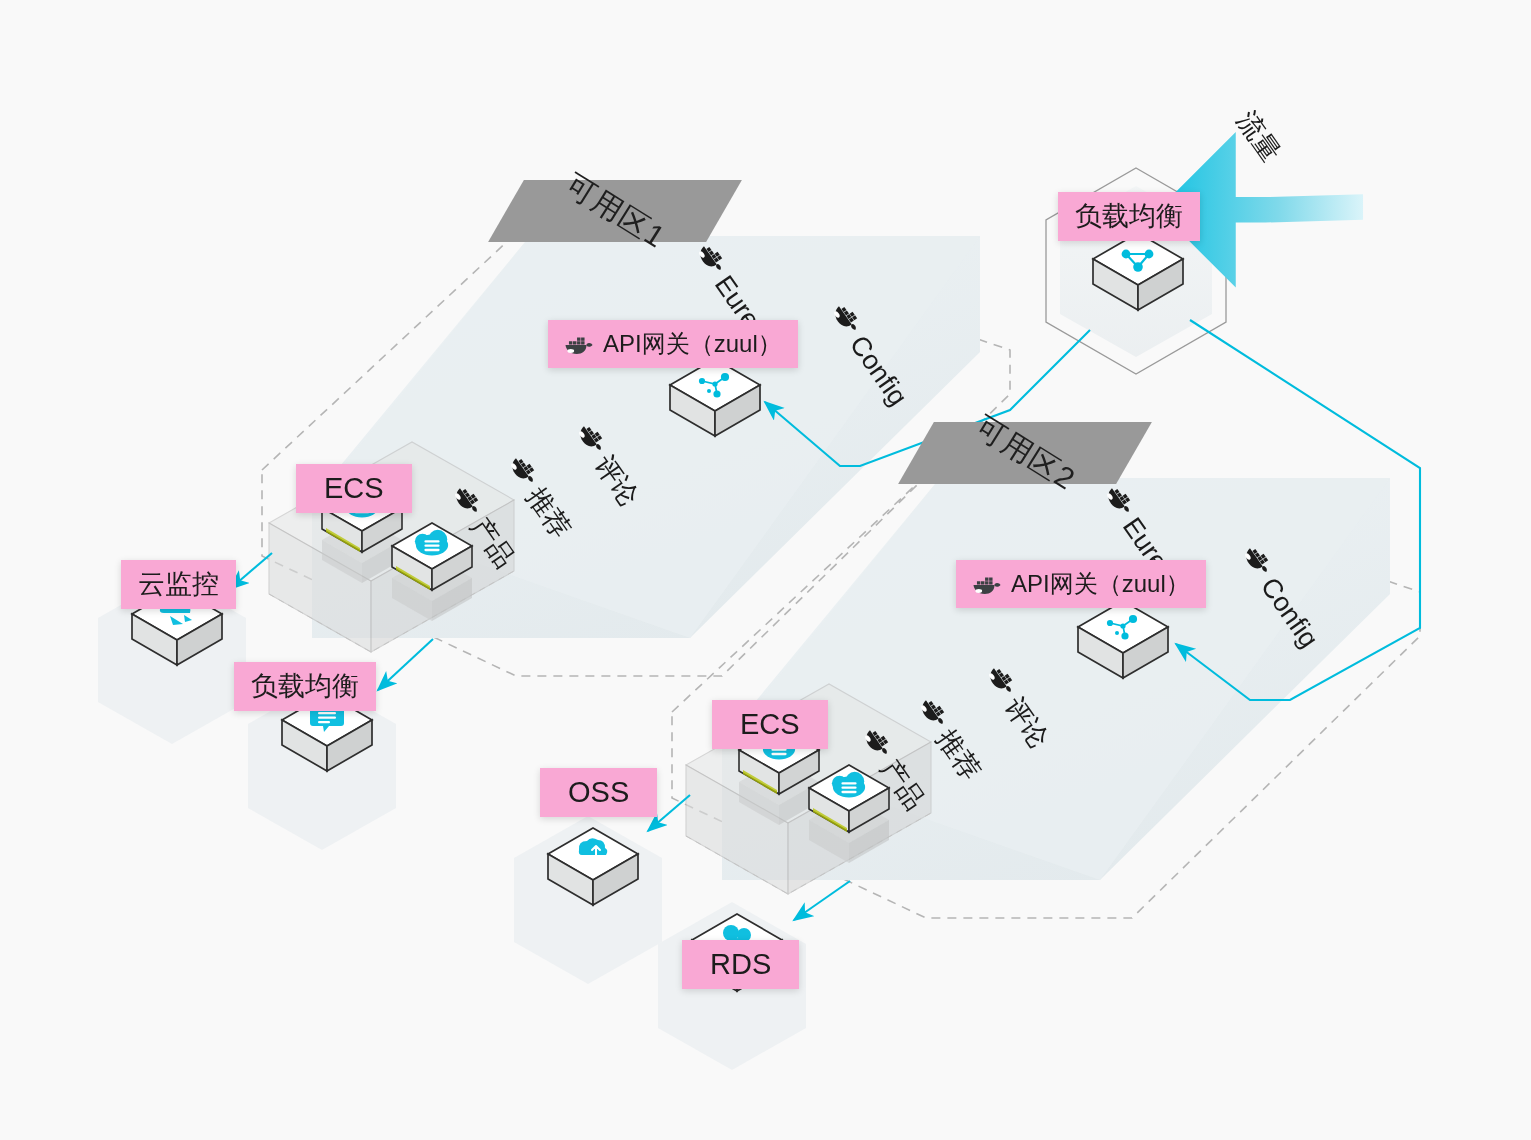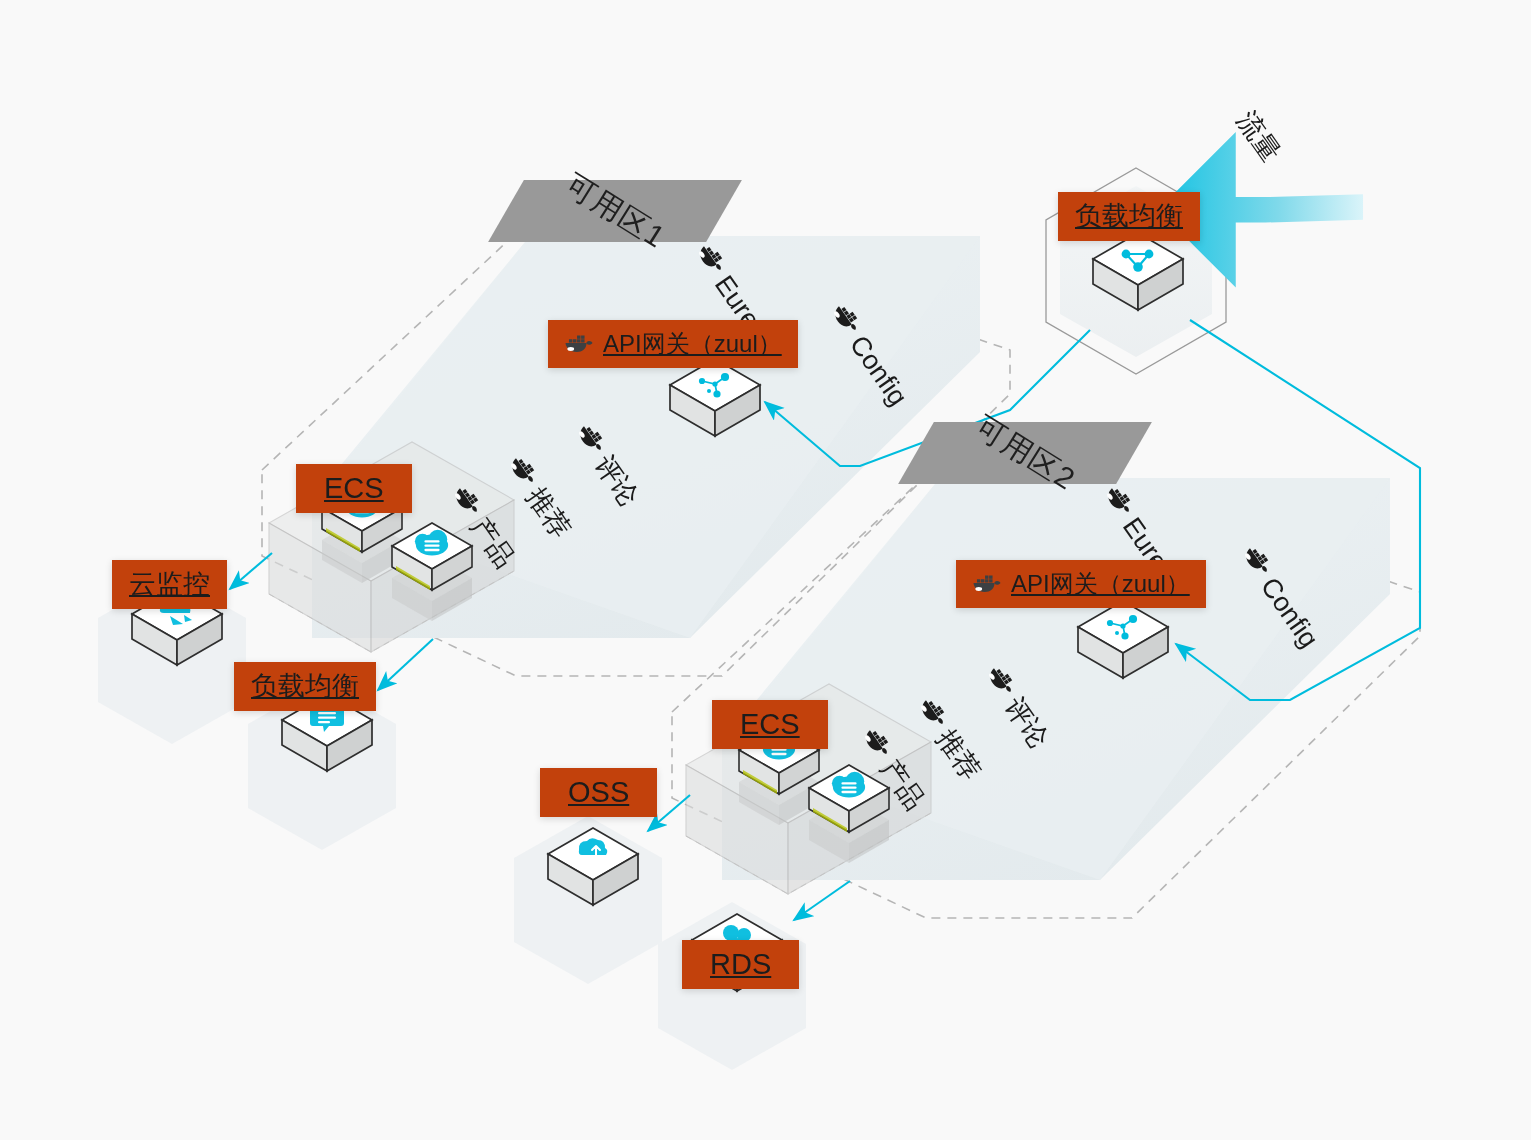--- a/index.html
+++ b/index.html
@@ -5,26 +5,25 @@
   html,body{margin:0;padding:0;}
   body{
     width:1531px;height:1140px;
     background:#f9f9f9;
     font-family:"Liberation Sans","DejaVu Sans",sans-serif;
     overflow:hidden;position:relative;
   }
   #stage{position:absolute;left:0;top:0;width:1531px;height:1140px;}
   svg.layer{position:absolute;left:0;top:0;width:1531px;height:1140px;overflow:visible;}
   .lbl{
-    position:absolute;background:#c2410c;
+    position:absolute;background:#f9a8d4;
     box-shadow:0 2px 7px rgba(0,0,0,0.14);
     color:#1c1c1c;white-space:nowrap;
-    display:flex;align-items:flex-start;justify-content:center;
+    display:flex;align-items:flex-end;justify-content:center;
     line-height:1;
-    text-decoration:underline;
   }
   .lbl-plain{font-size:29px;padding:10px 28px;}
   .lbl-zh{font-size:27px;padding:11px 17px;}
   .lbl-gw{font-size:24px;padding:12px 16px;gap:9px;}
   .whale{display:inline-block;width:30px;height:22px;flex:0 0 auto;}
   .zoneband{
     position:absolute;background:#999999;color:#1f1f1f;
     display:flex;align-items:center;justify-content:center;
     font-size:30px;letter-spacing:1px;
   }
@@ -470,21 +469,21 @@
 </div>
 
 <div class="lbl lbl-plain" style="left:296px;top:464px;">
   <span>ECS</span>
 </div>
 
 <div class="lbl lbl-plain" style="left:712px;top:700px;">
   <span>ECS</span>
 </div>
 
-<div class="lbl lbl-zh" style="left:112px;top:560px;">
+<div class="lbl lbl-zh" style="left:121px;top:560px;">
   <span>云监控</span>
 </div>
 
 <div class="lbl lbl-zh" style="left:234px;top:662px;">
   <span>负载均衡</span>
 </div>
 
 <div class="lbl lbl-plain" style="left:540px;top:768px;">
   <span>OSS</span>
 </div>

